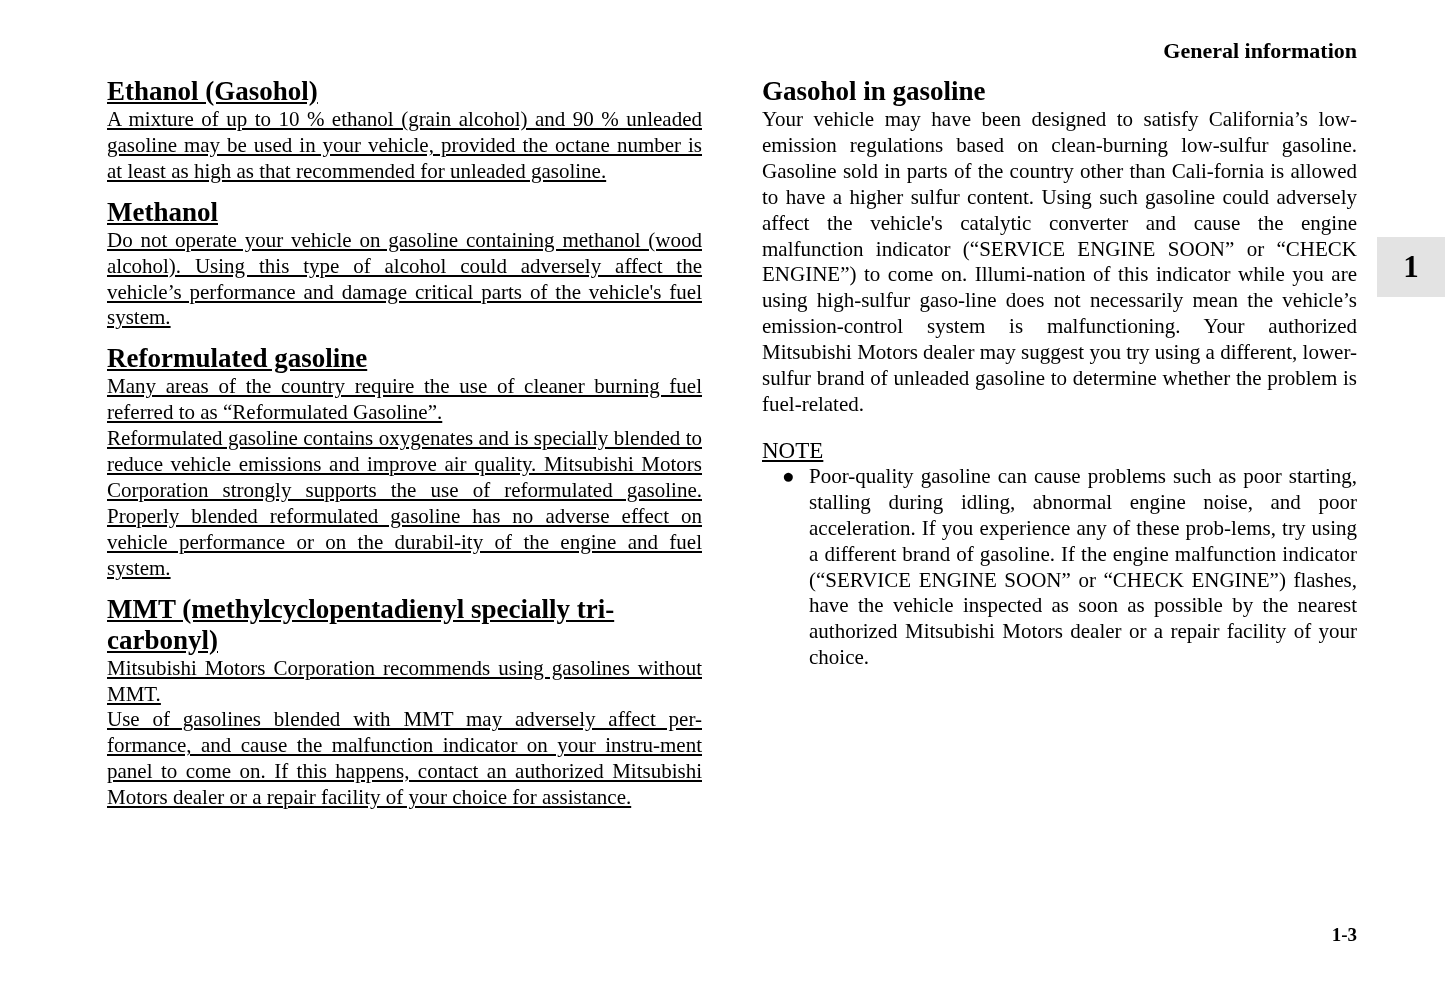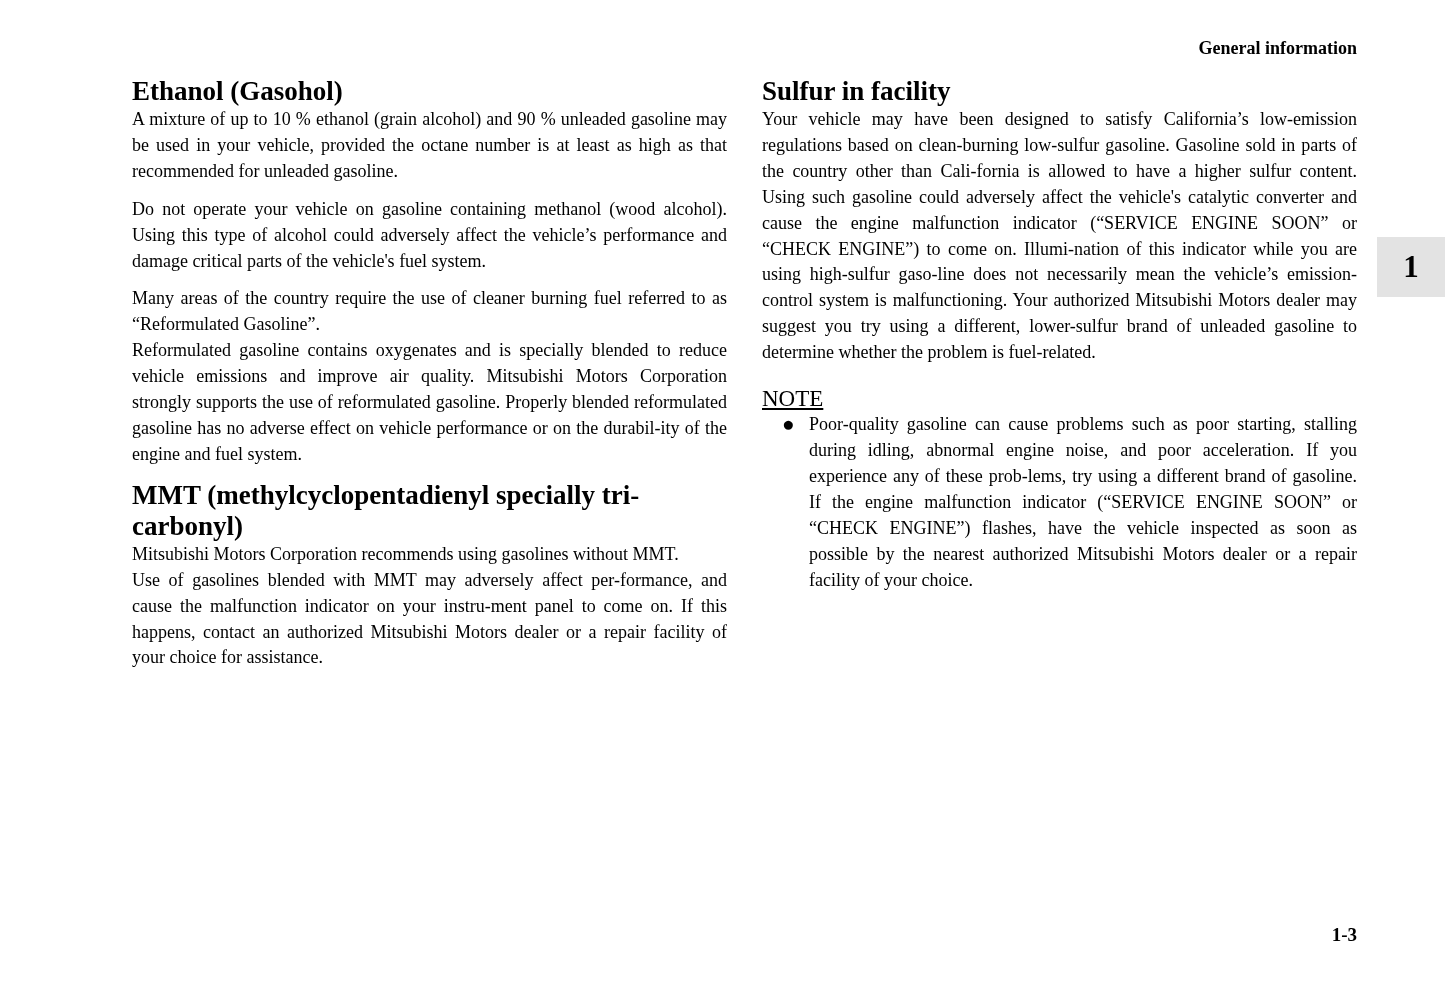--- a/index.html
+++ b/index.html
@@ -1,59 +1,61 @@
 <!DOCTYPE html>
 <html><head>
 <meta charset="utf-8">
 <style>
   html, body { margin:0; padding:0; background:#ffffff; }
   body { width:1445px; height:989px; position:relative; overflow:hidden;
          font-family:"Liberation Serif", "DejaVu Serif", serif; color:#000; }
-  .header { position:absolute; top:38px; right:88px; font-weight:bold; font-size:18px; }
+  .header { position:absolute; top:38px; right:88px; font-weight:bold; font-size:22px; }
   .tab { position:absolute; left:1377px; top:237px; width:68px; height:60px; background:#e3e3e3;
          display:flex; align-items:center; justify-content:center; font-weight:bold; font-size:31px; }
   .col { position:absolute; top:76px; width:595px; }
-  .col.left { left:132px; }
+  .col.left { left:107px;text-decoration:underline; }
   .col.right { left:762px; }
   h2 { font-size:27px; font-weight:bold; margin:0; line-height:31px; }
-  p { margin:0; font-size:18px; line-height:25.9px; text-align:justify; text-align-last:left; }
+  p { margin:0; font-size:21px; line-height:25.9px; text-align:justify; text-align-last:left; }
   .sec { margin-bottom:12px; }
   .note-title { font-size:23px; margin-top:20px; line-height:26px;text-decoration:underline; }
   .note-item { position:relative; padding-left:47px; }
   .bullet { position:absolute; left:20px; top:0; font-size:21px; line-height:25.9px; }
   .footer { position:absolute; top:924px; right:88px; font-weight:bold; font-size:19px; }
 </style>
 </head>
 <body>
 
 <div class="header">General information</div>
 <div class="tab">1</div>
 
 <div class="col left">
   <div class="sec">
     <h2>Ethanol (Gasohol)</h2>
     <p>A mixture of up to 10 % ethanol (grain alcohol) and 90 % unleaded gasoline may be used in your vehicle, provided the octane number is at least as high as that recommended for unleaded gasoline.</p>
   </div>
   <div class="sec">
+    <h2>Methanol</h2>
     <p>Do not operate your vehicle on gasoline containing methanol (wood alcohol). Using this type of alcohol could adversely affect the vehicle’s performance and damage critical parts of the vehicle's fuel system.</p>
   </div>
   <div class="sec">
+    <h2>Reformulated gasoline</h2>
     <p>Many areas of the country require the use of cleaner burning fuel referred to as “Reformulated Gasoline”.</p>
     <p>Reformulated gasoline contains oxygenates and is specially blended to reduce vehicle emissions and improve air quality. Mitsubishi Motors Corporation strongly supports the use of reformulated gasoline. Properly blended reformulated gasoline has no adverse effect on vehicle performance or on the durabil-ity of the engine and fuel system.</p>
   </div>
   <div class="sec">
     <h2>MMT (methylcyclopentadienyl specially tri-carbonyl)</h2>
     <p>Mitsubishi Motors Corporation recommends using gasolines without MMT.</p>
     <p>Use of gasolines blended with MMT may adversely affect per-formance, and cause the malfunction indicator on your instru-ment panel to come on. If this happens, contact an authorized Mitsubishi Motors dealer or a repair facility of your choice for assistance.</p>
   </div>
 </div>
 
 <div class="col right">
   <div class="sec">
-    <h2>Sulfur in facility</h2>
+    <h2>Gasohol in gasoline</h2>
     <p>Your vehicle may have been designed to satisfy California’s low-emission regulations based on clean-burning low-sulfur gasoline. Gasoline sold in parts of the country other than Cali-fornia is allowed to have a higher sulfur content. Using such gasoline could adversely affect the vehicle's catalytic converter and cause the engine malfunction indicator (“SERVICE ENGINE SOON” or “CHECK ENGINE”) to come on. Illumi-nation of this indicator while you are using high-sulfur gaso-line does not necessarily mean the vehicle’s emission-control system is malfunctioning. Your authorized Mitsubishi Motors dealer may suggest you try using a different, lower-sulfur brand of unleaded gasoline to determine whether the problem is fuel-related.</p>
   </div>
   <div class="note-title">NOTE</div>
   <div class="note-item">
     <span class="bullet">●</span>
     <p>Poor-quality gasoline can cause problems such as poor starting, stalling during idling, abnormal engine noise, and poor acceleration. If you experience any of these prob-lems, try using a different brand of gasoline. If the engine malfunction indicator (“SERVICE ENGINE SOON” or “CHECK ENGINE”) flashes, have the vehicle inspected as soon as possible by the nearest authorized Mitsubishi Motors dealer or a repair facility of your choice.</p>
   </div>
 </div>
 
 <div class="footer">1-3</div>

